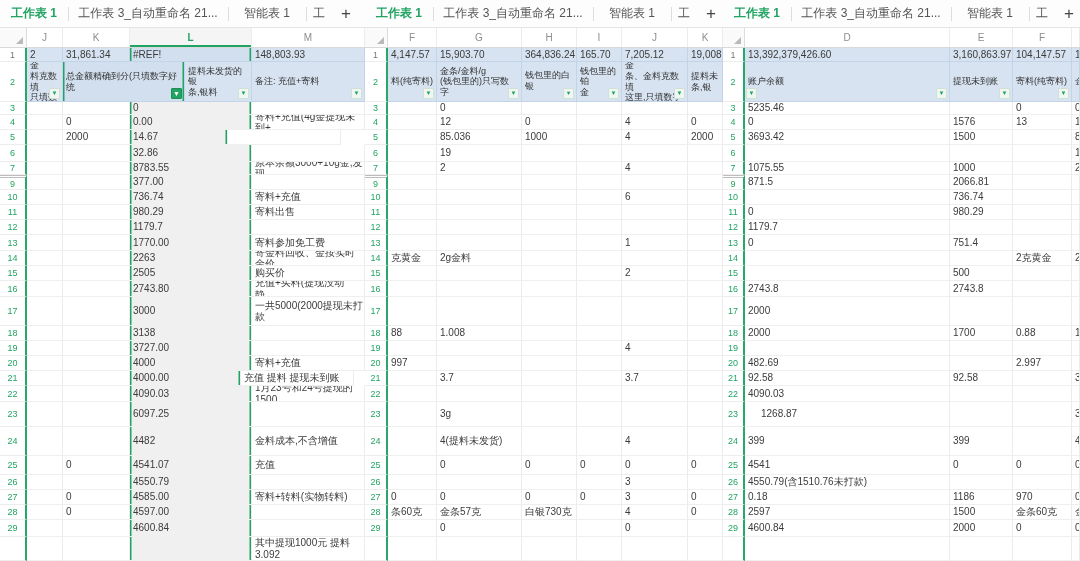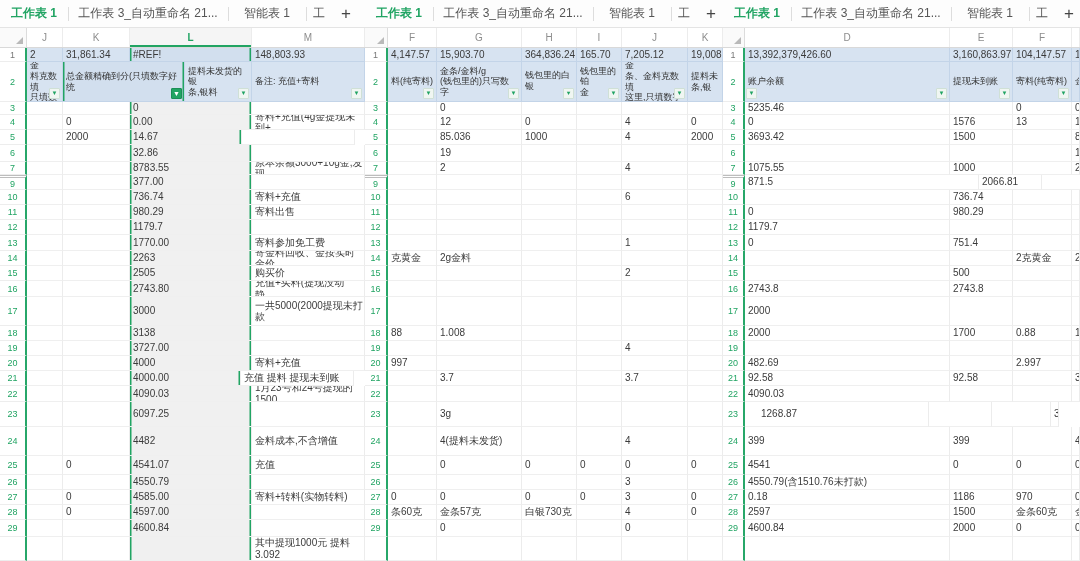--- a/index.html
+++ b/index.html
@@ -93,21 +93,21 @@
         <div class="rownum" style="width: 27px;">4</div>
         <div class="cell" style="width: 36px;"></div>
         <div class="cell" style="width: 67px;">0</div>
         <div class="cell sel" style="width: 122px;">0.00</div>
         <div class="cell" style="width: 113px;">寄料+充值(4g金提现未到+</div>
       </div>
       <div class="row" style="height: 15px;">
         <div class="rownum" style="width: 27px;">5</div>
         <div class="cell" style="width: 36px;"></div>
         <div class="cell" style="width: 67px;">2000</div>
-        <div class="cell sel" style="width: 112px;">14.67</div>
+        <div class="cell sel" style="width: 98px;">14.67</div>
         <div class="cell" style="width: 113px;"></div>
       </div>
       <div class="row" style="height: 17px;">
         <div class="rownum" style="width: 27px;">6</div>
         <div class="cell" style="width: 36px;"></div>
         <div class="cell" style="width: 67px;"></div>
         <div class="cell sel" style="width: 122px;">32.86</div>
         <div class="cell" style="width: 113px;"></div>
       </div>
       <div class="row" style="height: 13px;">
@@ -621,21 +621,21 @@
       </div>
       <div class="row" style="height: 13px;">
         <div class="rownum" style="width: 22px;">7</div>
         <div class="cell" style="width: 205px;">1075.55</div>
         <div class="cell" style="width: 63px;">1000</div>
         <div class="cell" style="width: 59px;"></div>
         <div class="cell" style="width: 8px;">2</div>
       </div>
       <div class="row" style="height: 15px;">
         <div class="rownum hbreak" style="width: 22px;">9</div>
-        <div class="cell" style="width: 234px;">871.5</div>
+        <div class="cell" style="width: 205px;">871.5</div>
         <div class="cell" style="width: 63px;">2066.81</div>
         <div class="cell" style="width: 59px;"></div>
         <div class="cell" style="width: 8px;"></div>
       </div>
       <div class="row" style="height: 15px;">
         <div class="rownum" style="width: 22px;">10</div>
         <div class="cell" style="width: 205px;"></div>
         <div class="cell" style="width: 63px;">736.74</div>
         <div class="cell" style="width: 59px;"></div>
         <div class="cell" style="width: 8px;"></div>
@@ -719,21 +719,21 @@
       </div>
       <div class="row" style="height: 16px;">
         <div class="rownum" style="width: 22px;">22</div>
         <div class="cell" style="width: 205px;">4090.03</div>
         <div class="cell" style="width: 63px;"></div>
         <div class="cell" style="width: 59px;"></div>
         <div class="cell" style="width: 8px;"></div>
       </div>
       <div class="row" style="height: 25px;">
         <div class="rownum" style="width: 22px;">23</div>
-        <div class="cell" style="width: 184px; padding-left: 16px;">1268.87</div>
+        <div class="cell" style="width: 205px; padding-left: 16px;">1268.87</div>
         <div class="cell" style="width: 63px;"></div>
         <div class="cell" style="width: 59px;"></div>
         <div class="cell" style="width: 8px;">3</div>
       </div>
       <div class="row" style="height: 29px;">
         <div class="rownum" style="width: 22px;">24</div>
         <div class="cell" style="width: 205px;">399</div>
         <div class="cell" style="width: 63px;">399</div>
         <div class="cell" style="width: 59px;"></div>
         <div class="cell" style="width: 8px;">4</div>

